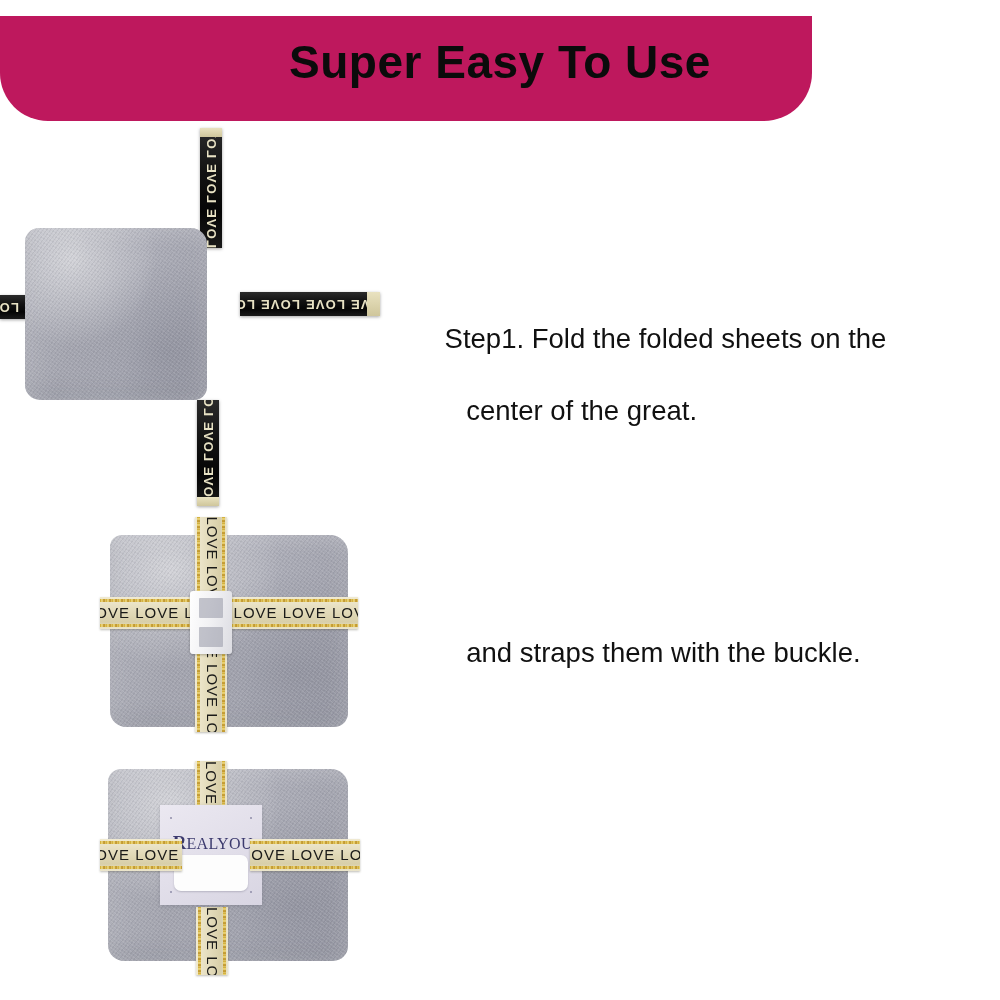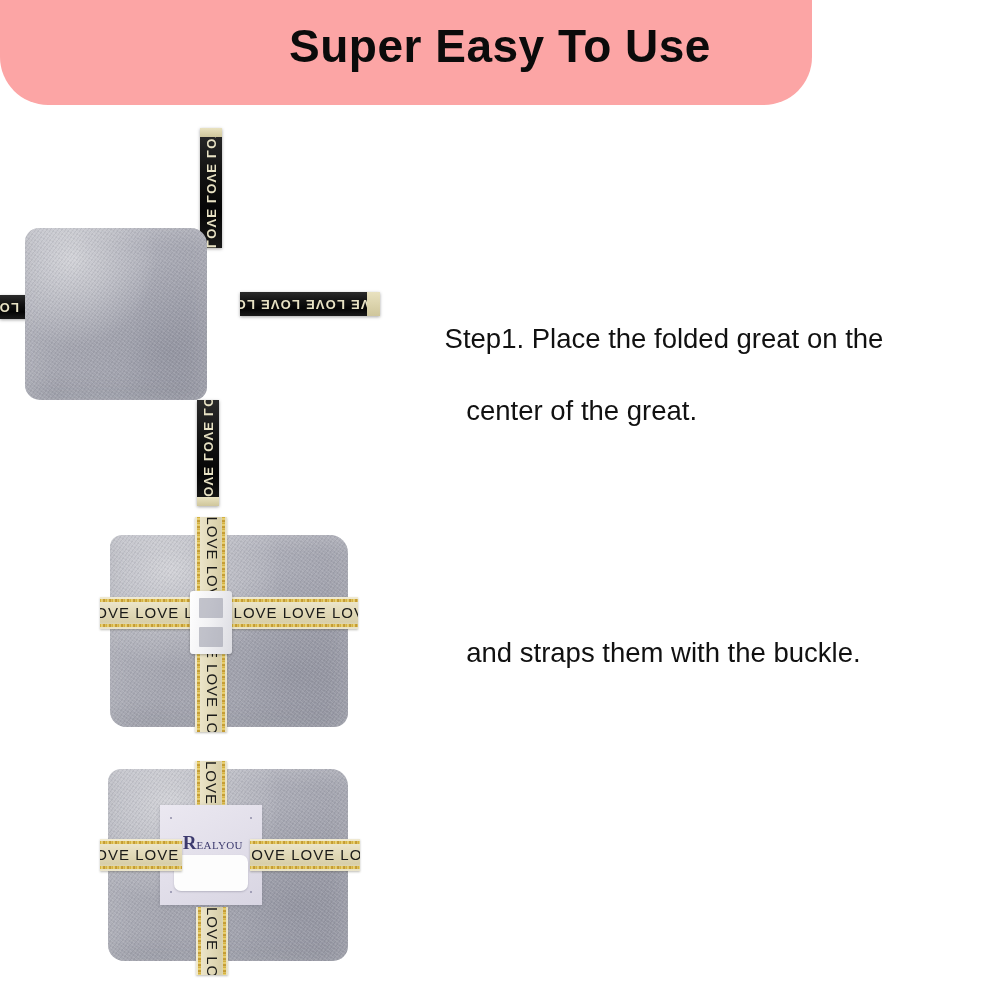--- a/index.html
+++ b/index.html
@@ -12,24 +12,24 @@
     background: #ffffff;
     font-family: "Liberation Sans", sans-serif;
     overflow: hidden;
     position: relative;
   }
 
   
   #header-banner {
     position: absolute;
     left: 0;
-    top: 0;
+    top: 16px;
     width: 812px;
     height: 105px;
-    background: #fca5a5;
+    background: #be185d;
     border-bottom-left-radius: 48px;
     border-bottom-right-radius: 48px;
     box-sizing: border-box;
   }
   #header-title {
     position: absolute;
     left: 0;
     top: 0;
     width: 1000px;
     text-align: center;
@@ -159,21 +159,21 @@
   #brand-logo {
     position: absolute;
     width: 100%;
     text-align: center;
     color: #3c3a6e;
     font-family: "Liberation Serif", serif;
     white-space: nowrap;
   }
   #brand-logo .logo-i { font-size: 13px; font-style: italic; }
   #brand-logo .logo-r { font-size: 19px; font-weight: bold; }
-  #brand-logo .logo-rest { font-size: 11px; letter-spacing: .4px; }
+  #brand-logo .logo-rest { font-size: 16px; letter-spacing: .4px; }
   #brand-white-label {
     position: absolute;
     background: #fdfdfd;
     border-radius: 7px;
     box-shadow: 0 1px 2px rgba(80,80,100,.28);
   }
   .card-dot {
     position: absolute;
     width: 2px; height: 2px;
     background: #8f8ca8;
@@ -207,21 +207,21 @@
 
     <div class="strap-black" style="left:240px;top:172px;width:140px;height:24px;">
       <div class="strap-text" style="font-size:13px;line-height:24px;left:-10px;top:0px;width:160px;">LOVE LOVE LOVE LOVE LOVE LOVE LOVE LOVE</div>
     </div>
     <div class="strap-tip" style="left:367px;top:172px;width:13px;height:24px;"></div>
 
     <div class="sheet" style="left:25px;top:108px;width:182px;height:172px;border-radius:14px 16px 13px 15px;"></div>
   </div>
 
   <div class="step-caption" style="left:414px;top:165px;">
-    <span>Step1. Place the folded great on the</span>
+    <span>Step1. Fold the folded sheets on the</span>
     <span class="caption-l2">center of the great.</span>
   </div>
 </div>
 
 <div class="step-row" id="step-2-row" style="top:515px;height:230px;">
 
   <div class="step-figure" style="left:0px;top:0px;width:400px;height:230px;">
 
     <div class="sheet" style="left:110px;top:20px;width:238px;height:192px;border-radius:12px 18px 14px 16px;"></div>
 

